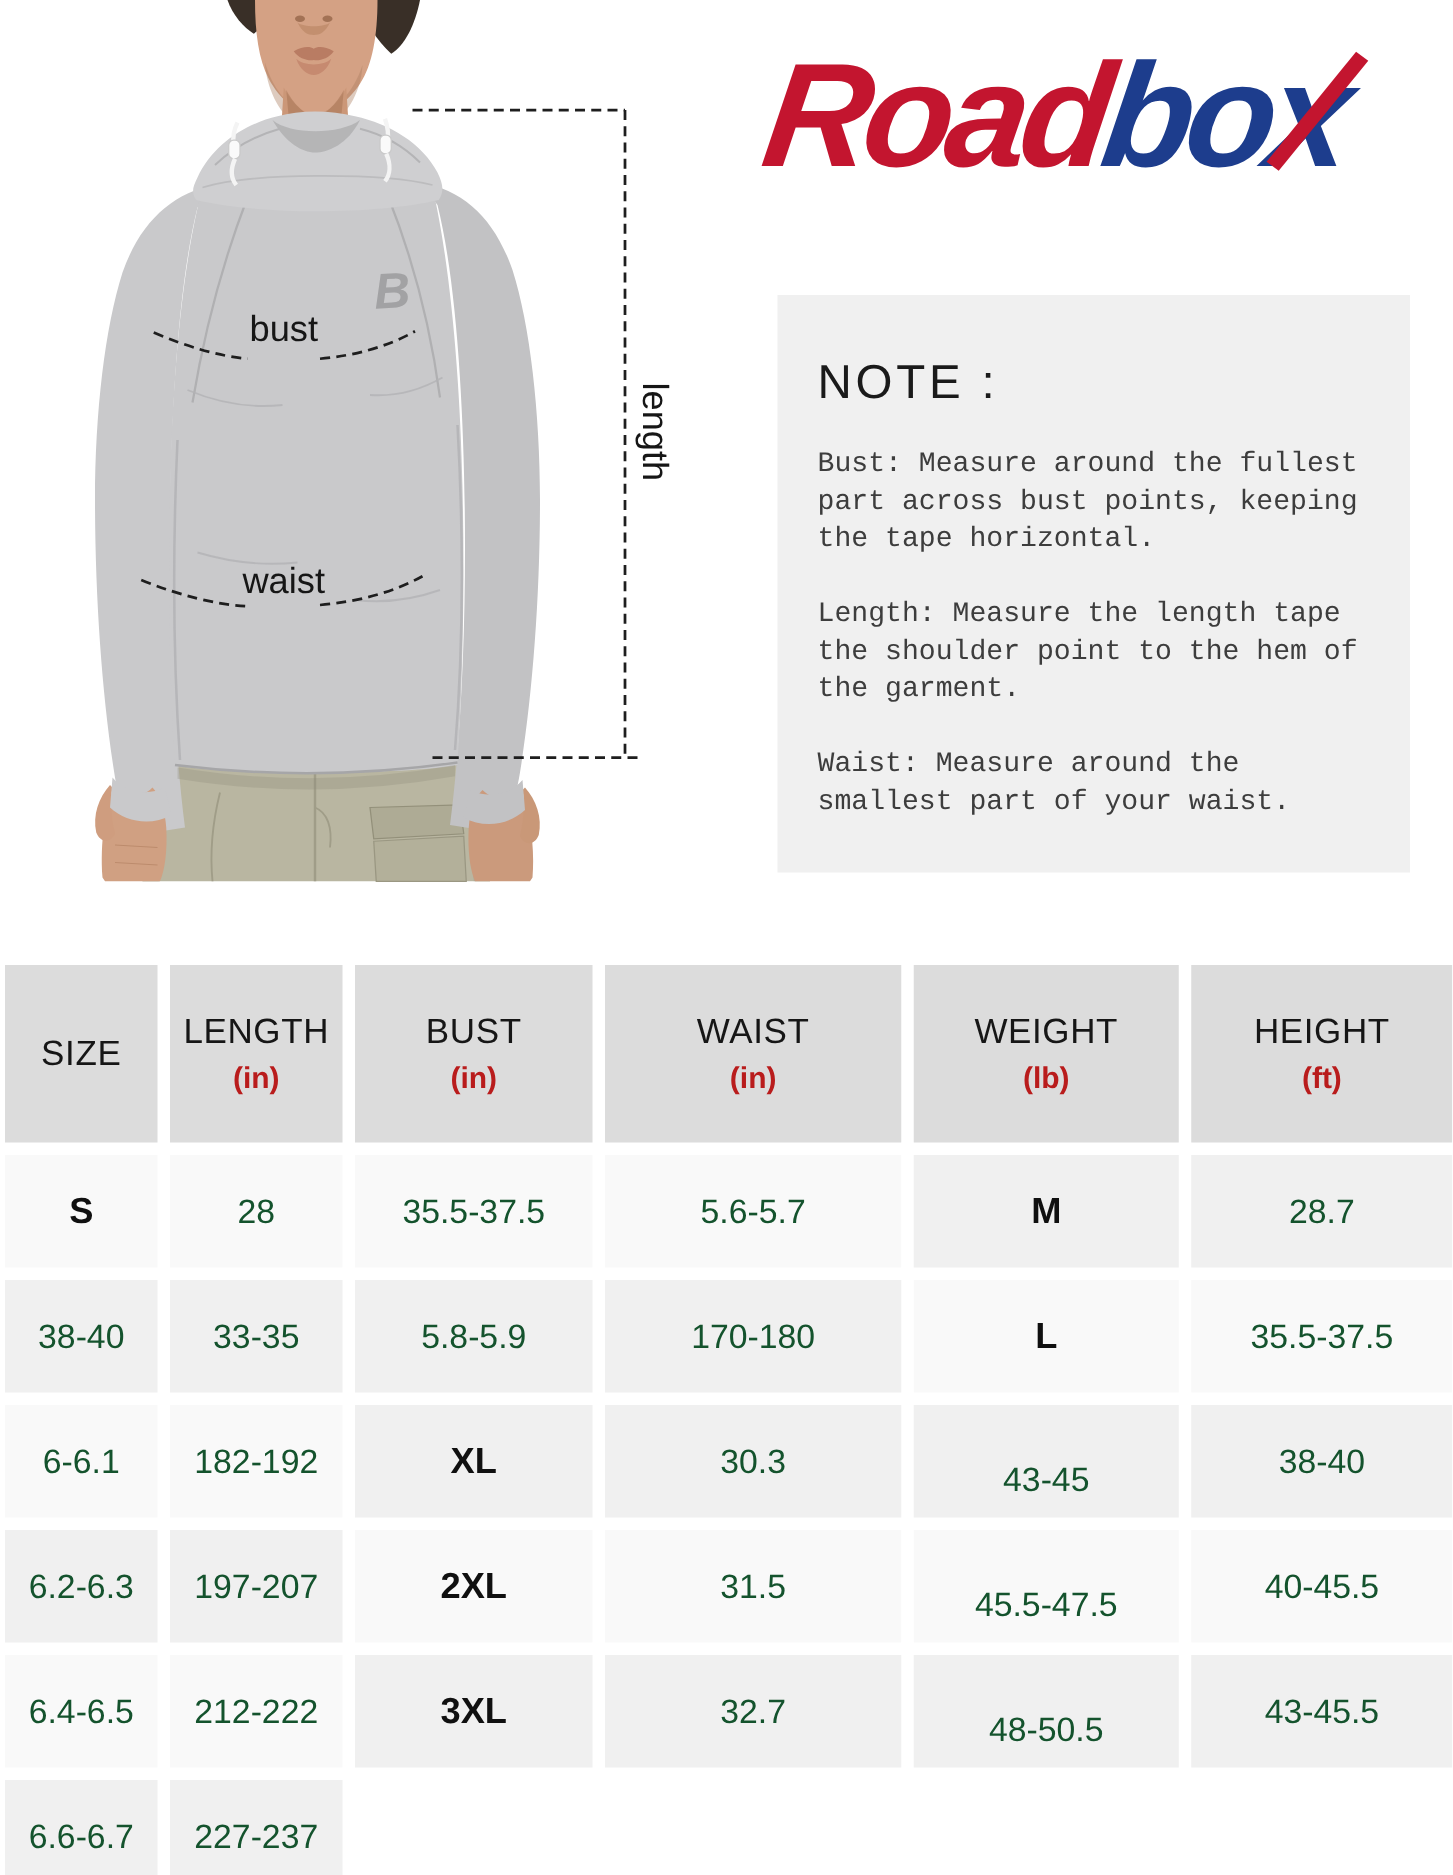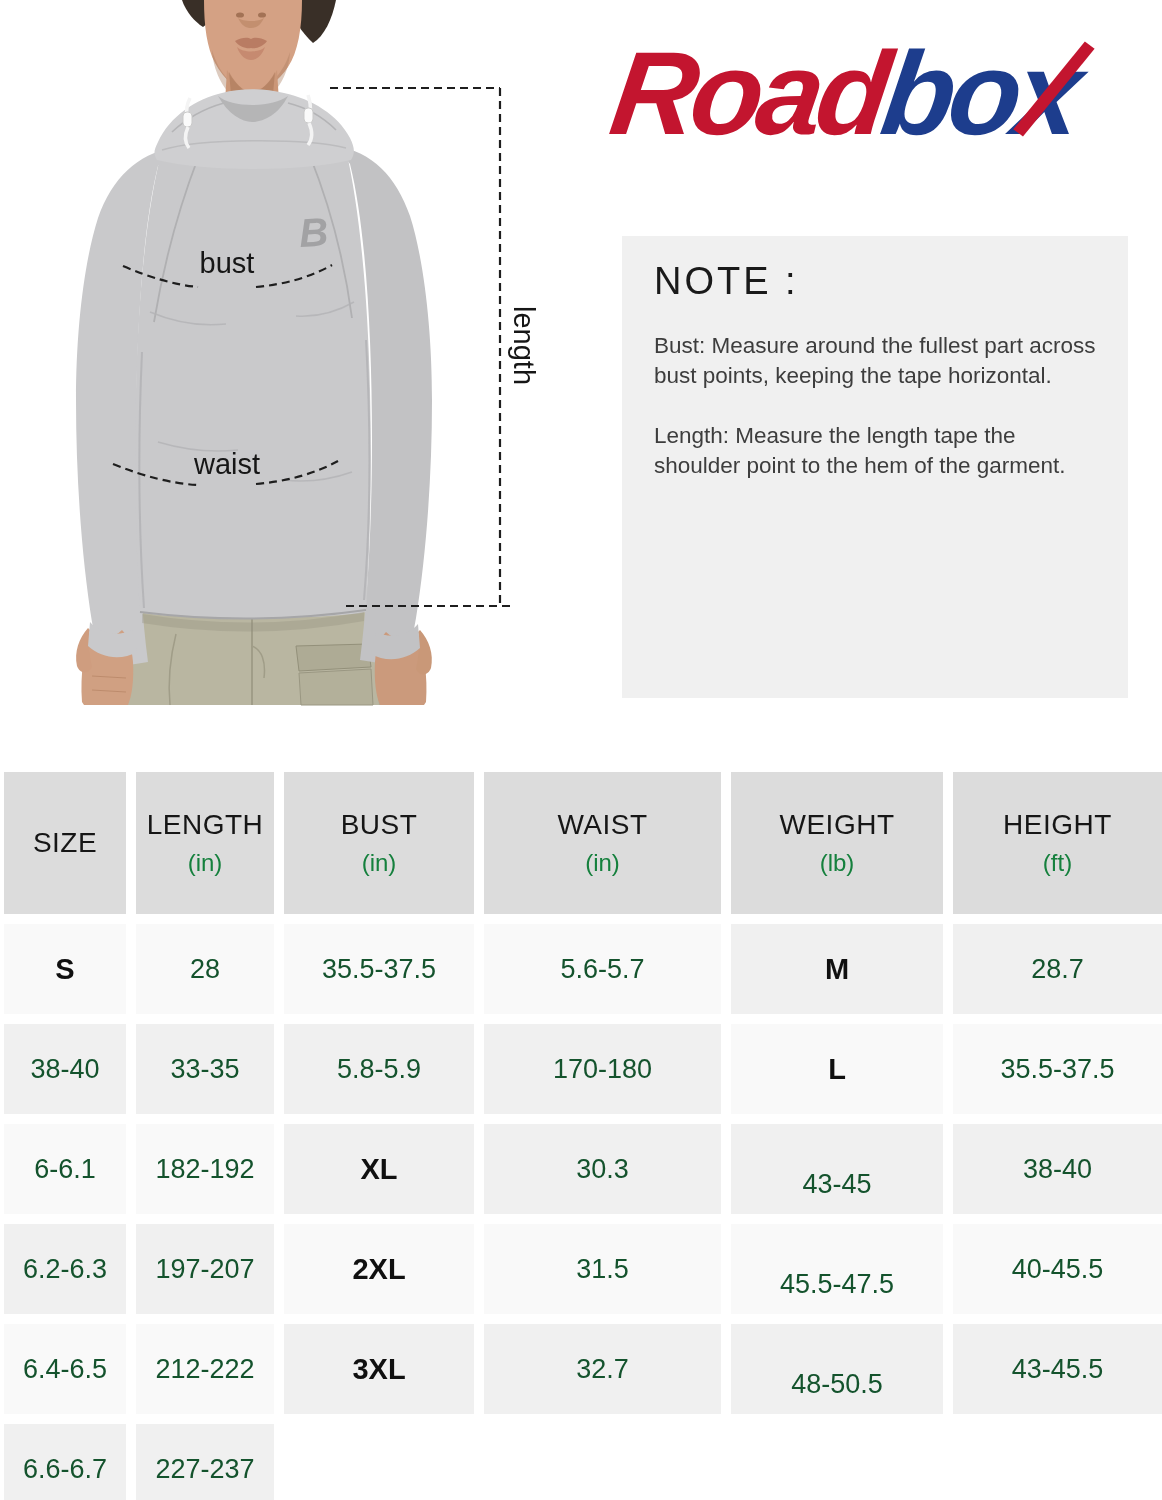--- a/index.html
+++ b/index.html
@@ -22,44 +22,44 @@
   .logo .red{color:#c3152f;}
   .logo .blue{color:#1d3d8d;}
   .logo-x-red{
     position:absolute;right:16px;top:2px;width:13px;height:106px;
     background:#c3152f;transform:rotate(34deg);
   }
 
   
   .note{
     position:absolute;left:622px;top:236px;width:506px;height:462px;
-    background:#f0f0f0;box-sizing:border-box;padding:24px 28px 0 32px;
+    background:#f0f0f0;box-sizing:border-box;padding:49px 28px 0 32px;
   }
   .note-title{
     font-size:38px;color:#1a1a1a;letter-spacing:3px;font-weight:400;
     margin:0 0 28px 0;
   }
   .note p{
-    font-size:22.5px;line-height:30px;color:#3d3d3d;margin:0 0 30px 0;
+    font-size:22.5px;line-height:30px;color:#3d3d3d;margin:0 0 30px 0;font-family:Liberation Mono, monospace;
   }
 
   
   .size-table{
     position:absolute;left:4px;top:772px;
     display:grid;
     grid-template-columns:122px 138px 190px 237px 212px 209px;
     grid-template-rows:142px repeat(6,90px);
     gap:10px;
   }
   .th{
     background:#dcdcdc;display:flex;flex-direction:column;align-items:center;
     justify-content:center;gap:8px;box-sizing:border-box;
   }
   .th-label{font-size:28px;color:#161616;letter-spacing:.5px;}
-  .th-unit{font-size:24px;color:#15803d;}
+  .th-unit{font-size:24px;color:#b91c1c;font-weight:bold;}
   .th-unit:empty{display:none;}
   .td{
     display:flex;align-items:center;justify-content:center;
     font-size:27px;color:#14532d;box-sizing:border-box;
   }
   .td.size{font-size:29px;font-weight:700;color:#101010;}
   .row-a{background:#f9f9f9;}
   .row-b{background:#f0f0f0;}
   .v-low{padding-top:30px;}
 </style>
@@ -161,20 +161,21 @@
 
   <div class="logo">
     <span class="red">Road</span><span class="blue">box</span>
     <div class="logo-x-red"></div>
   </div>
 
   <div class="note">
     <div class="note-title">NOTE :</div>
     <p>Bust: Measure around the fullest part across bust points, keeping the tape horizontal.</p>
     <p>Length: Measure the length tape the shoulder point to the hem of the garment.</p>
+    <p>Waist: Measure around the smallest part of your waist.</p>
   </div>
 
   <div class="size-table">
 
     <div class="th">
       <div class="th-label">SIZE</div>
 
     </div>
     <div class="th">
       <div class="th-label">LENGTH</div>

